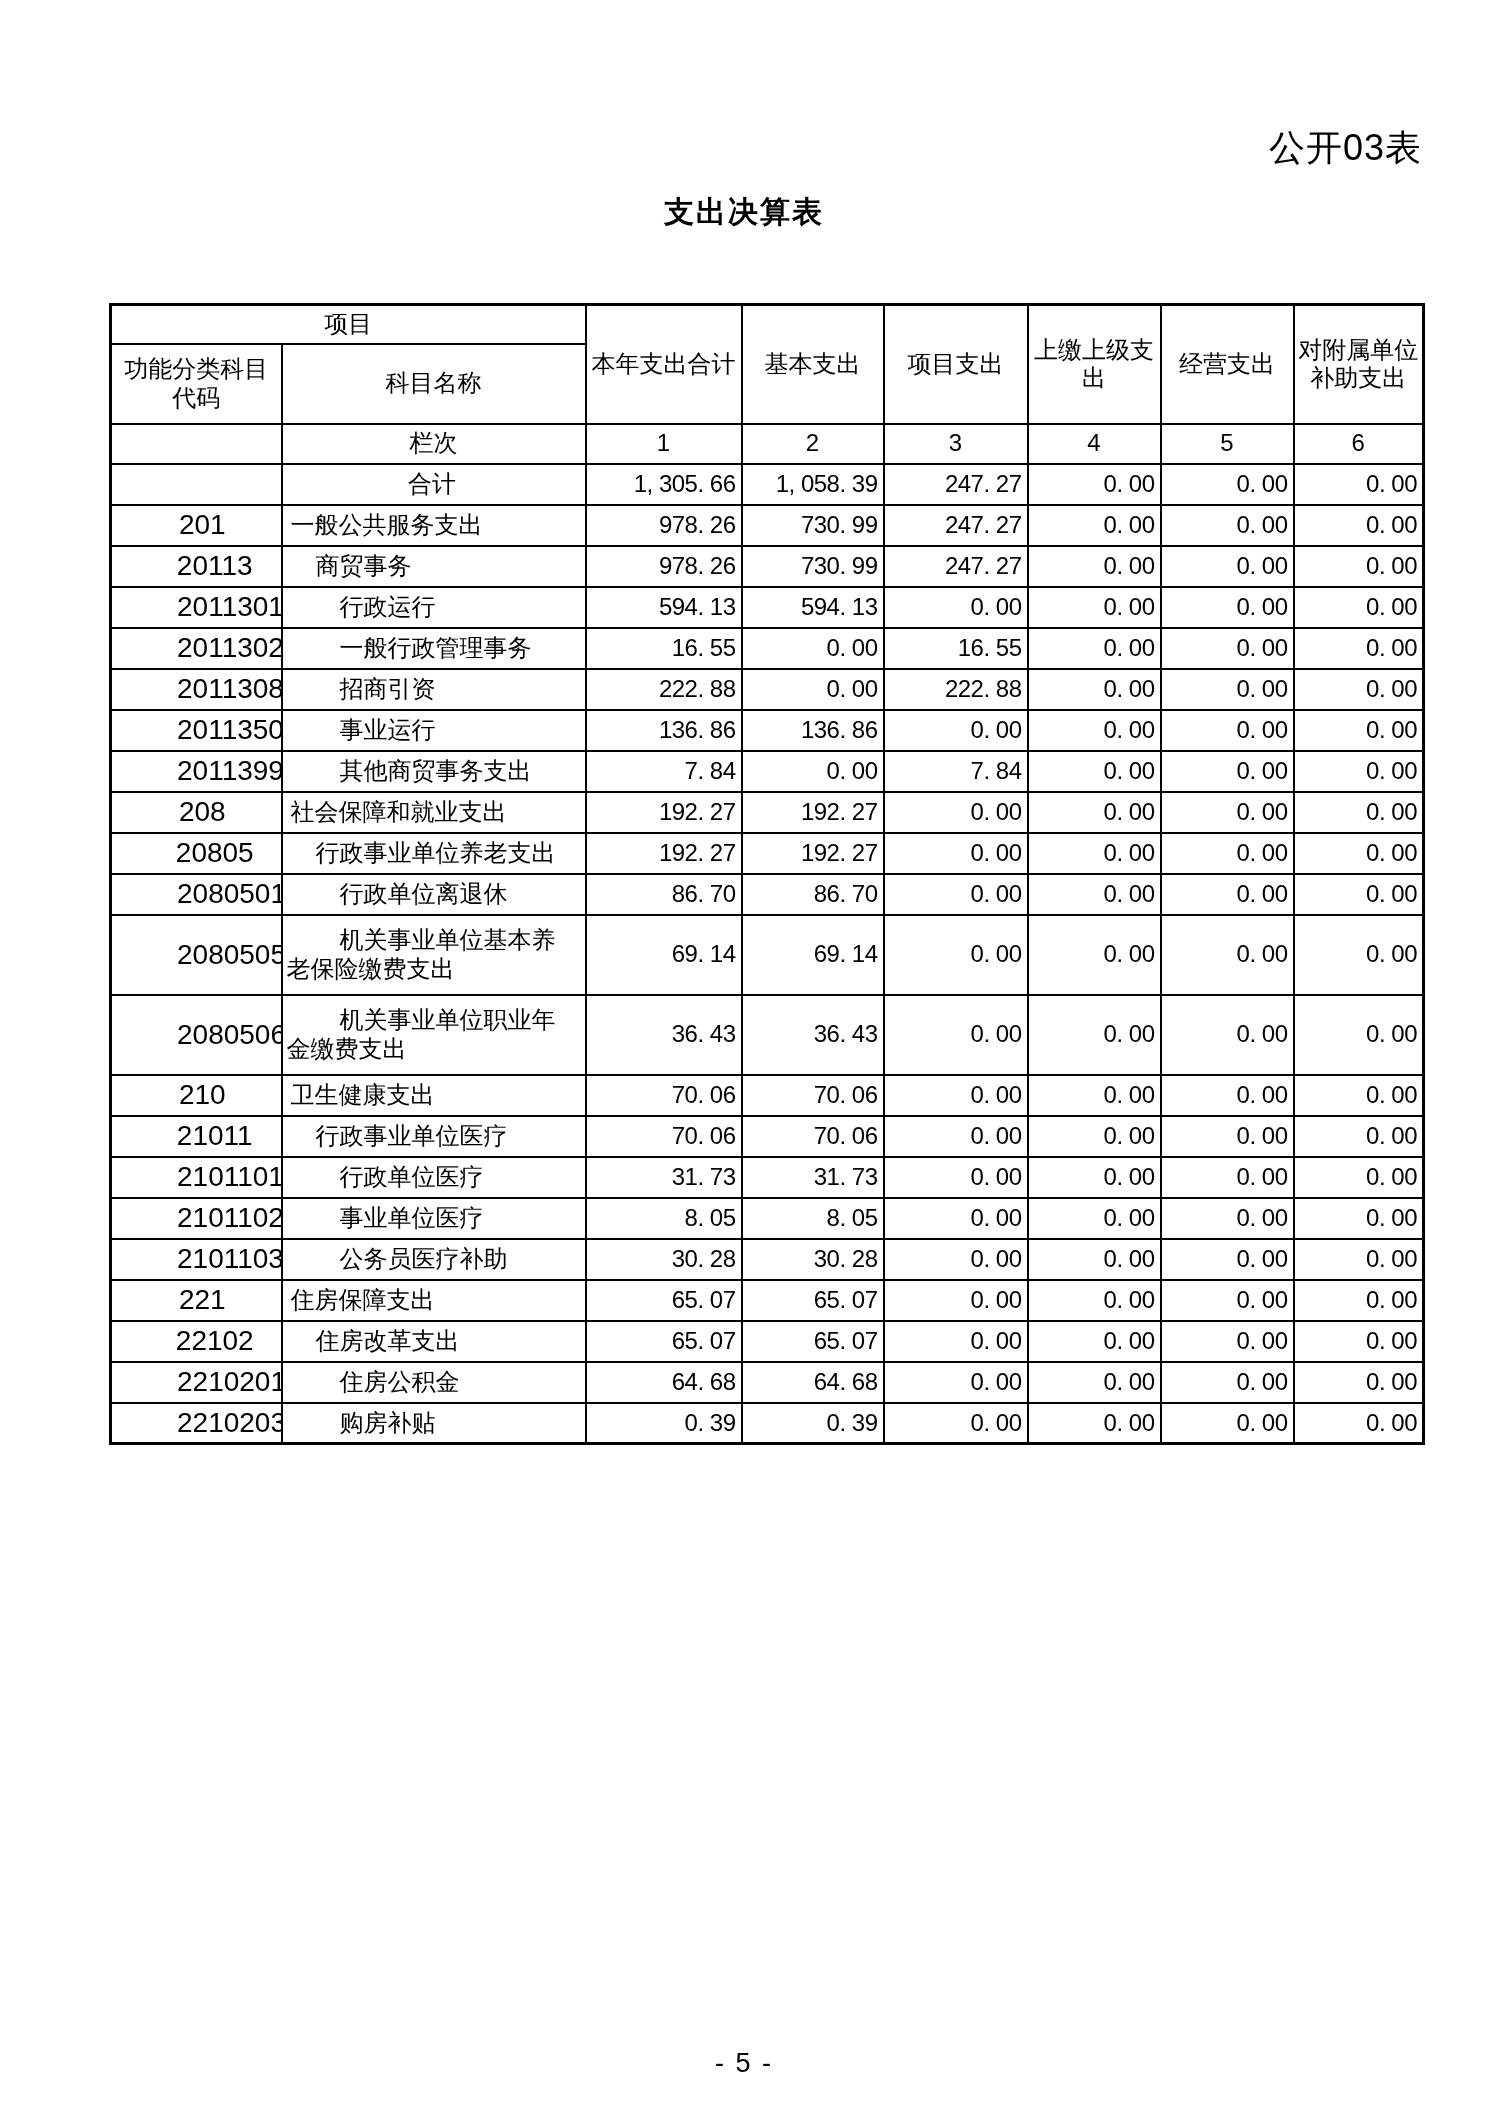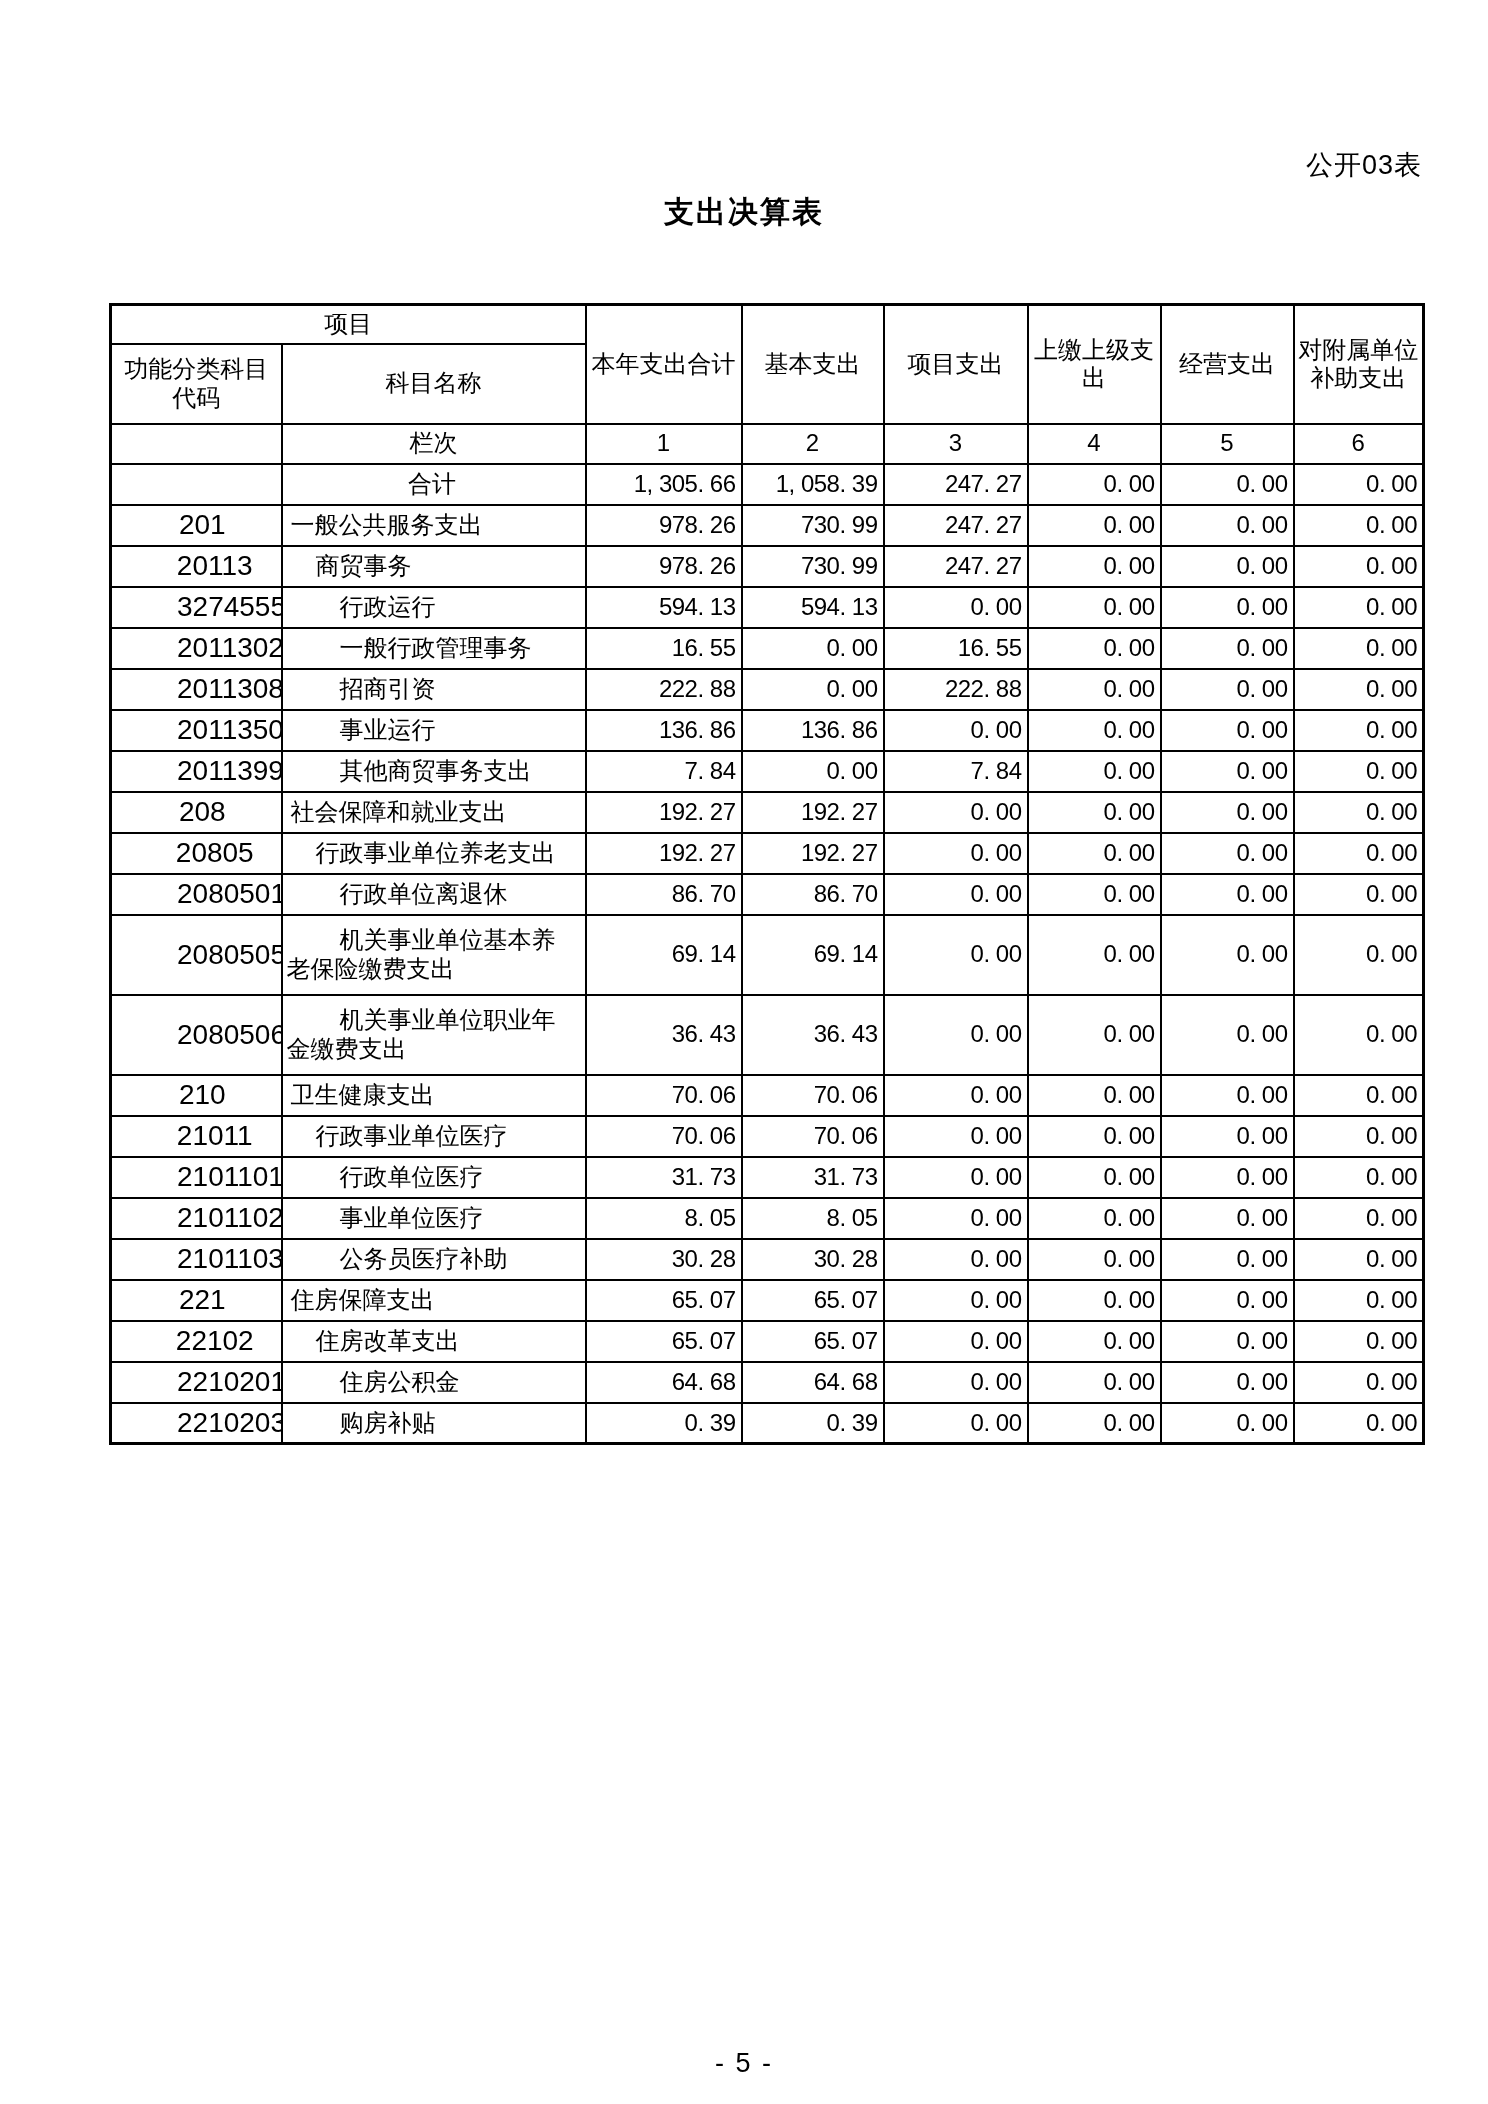--- a/index.html
+++ b/index.html
@@ -10,23 +10,22 @@
     width: 1488px;
     height: 2104px;
     background: #ffffff;
     margin: 0 auto;
     overflow: hidden;
   }
   .doc-code {
     position: absolute;
     top: 124px;
     right: 66px;
-    font-size: 27px;
+    font-size: 36px;
     letter-spacing: 1px;
-    margin-top: 23px;
   }
   .page-title {
     position: absolute;
     top: 192px;
     left: 0;
     width: 100%;
     text-align: center;
     font-size: 30px;
     font-weight: bold;
     letter-spacing: 2px;
@@ -160,21 +159,21 @@
           <td class="code clv2">20113</td>
           <td class="name nlv2">商贸事务</td>
           <td class="val">978. 26</td>
           <td class="val">730. 99</td>
           <td class="val">247. 27</td>
           <td class="val">0. 00</td>
           <td class="val">0. 00</td>
           <td class="val">0. 00</td>
         </tr>
         <tr class="datarow">
-          <td class="code clv3">3274555</td>
+          <td class="code clv3">2011301</td>
           <td class="name nlv3">行政运行</td>
           <td class="val">594. 13</td>
           <td class="val">594. 13</td>
           <td class="val">0. 00</td>
           <td class="val">0. 00</td>
           <td class="val">0. 00</td>
           <td class="val">0. 00</td>
         </tr>
         <tr class="datarow">
           <td class="code clv3">2011302</td>

